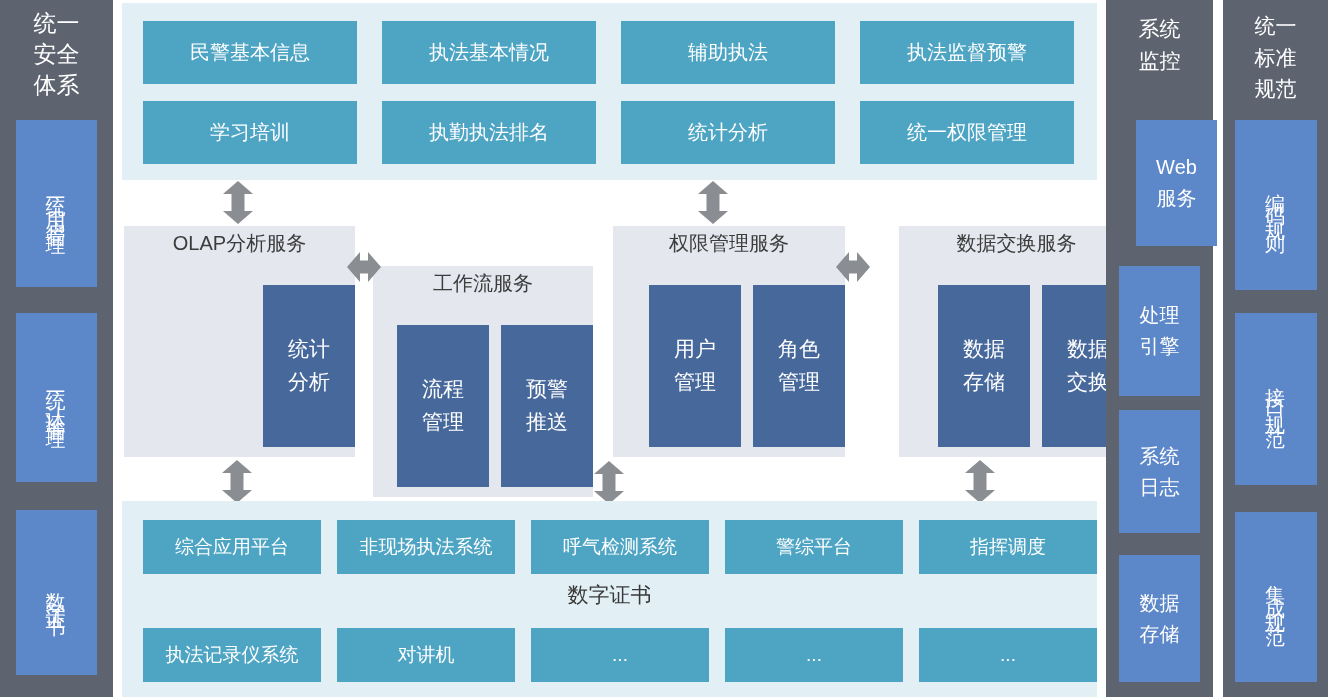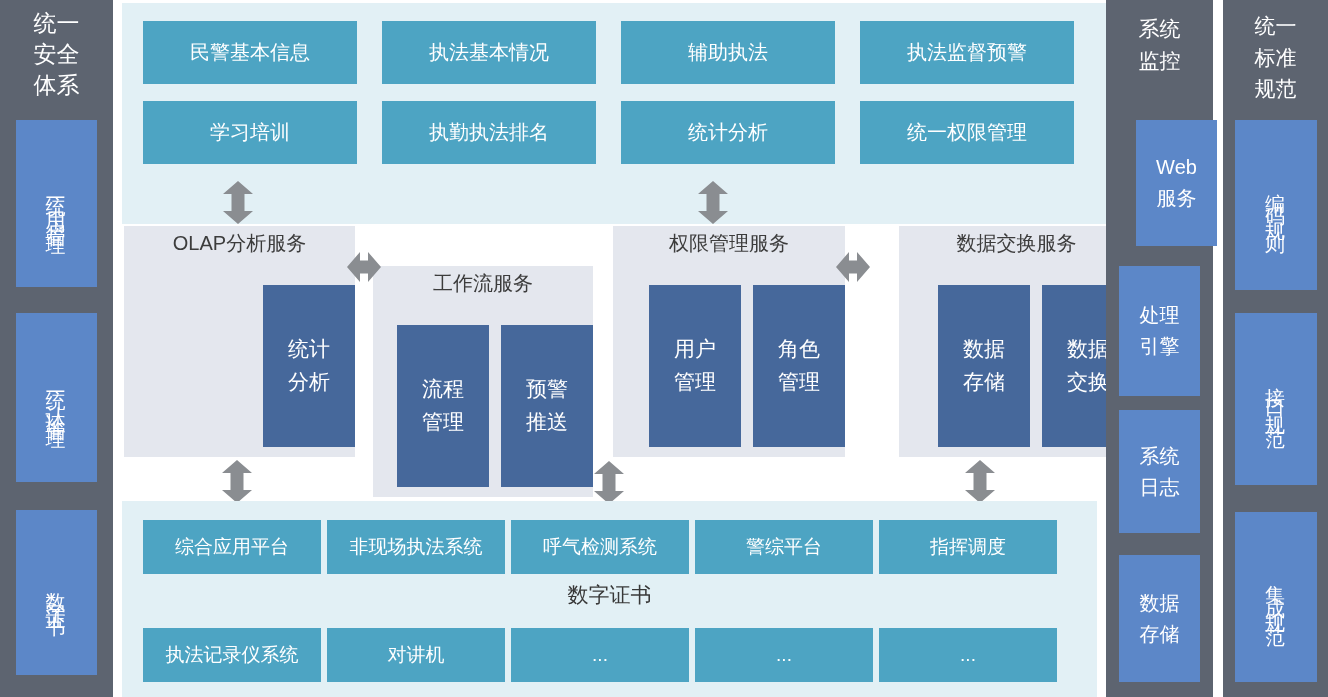--- a/index.html
+++ b/index.html
@@ -24,27 +24,27 @@
   .si0{top:120px;height:167px;} .si1{top:313px;height:169px;} .si2{top:510px;height:165px;}
   .colM .bluebox{left:13px;width:81px;font-size:20px;white-space:pre-line;line-height:1.55;}
   .m0{top:120px;height:126px;margin-left:17px;} .m1{top:266px;height:130px;}
   .m2{top:410px;height:123px;} .m3{top:555px;height:127px;}
   .colR .bluebox{left:12px;width:82px;font-size:20px;}
   .colR .vtext{letter-spacing:14px;}
   .r0{top:120px;height:170px;} .r1{top:313px;height:172px;} .r2{top:512px;height:170px;}
 
   
   .panel{position:absolute;left:122px;width:975px;background:#e2f0f5;}
-  .panel.top{top:3px;height:221px;padding-left:40px;}
+  .panel.top{top:3px;height:177px;}
   .panel.bottom{top:501px;height:196px;}
   .top-grid{position:absolute;left:21px;top:18px;display:grid;
             grid-template-columns:repeat(4,214px);column-gap:25px;row-gap:17px;}
   .tbtn{height:63px;background:#4da4c3;color:#fff;display:flex;align-items:center;
         justify-content:center;font-size:20px;}
-  .brow{position:absolute;left:21px;display:grid;grid-template-columns:repeat(5,178px);column-gap:6px;}
+  .brow{position:absolute;left:21px;display:grid;grid-template-columns:repeat(5,178px);column-gap:16px;}
   .brow.r1{top:19px;} .brow.r2{top:127px;}
   .bbtn{height:54px;background:#4da4c3;color:#fff;display:flex;align-items:center;
         justify-content:center;font-size:19px;}
   .data-access{position:absolute;top:80px;left:0;width:100%;text-align:center;
                font-size:21px;color:#383838;}
 
   
   .svc{position:absolute;top:226px;height:231px;background:#e4e7ee;}
   .g0{left:124px;width:231px;} .g1{left:373px;width:220px;margin-top:40px;}
   .g2{left:613px;width:232px;} .g3{left:899px;width:235px;}

